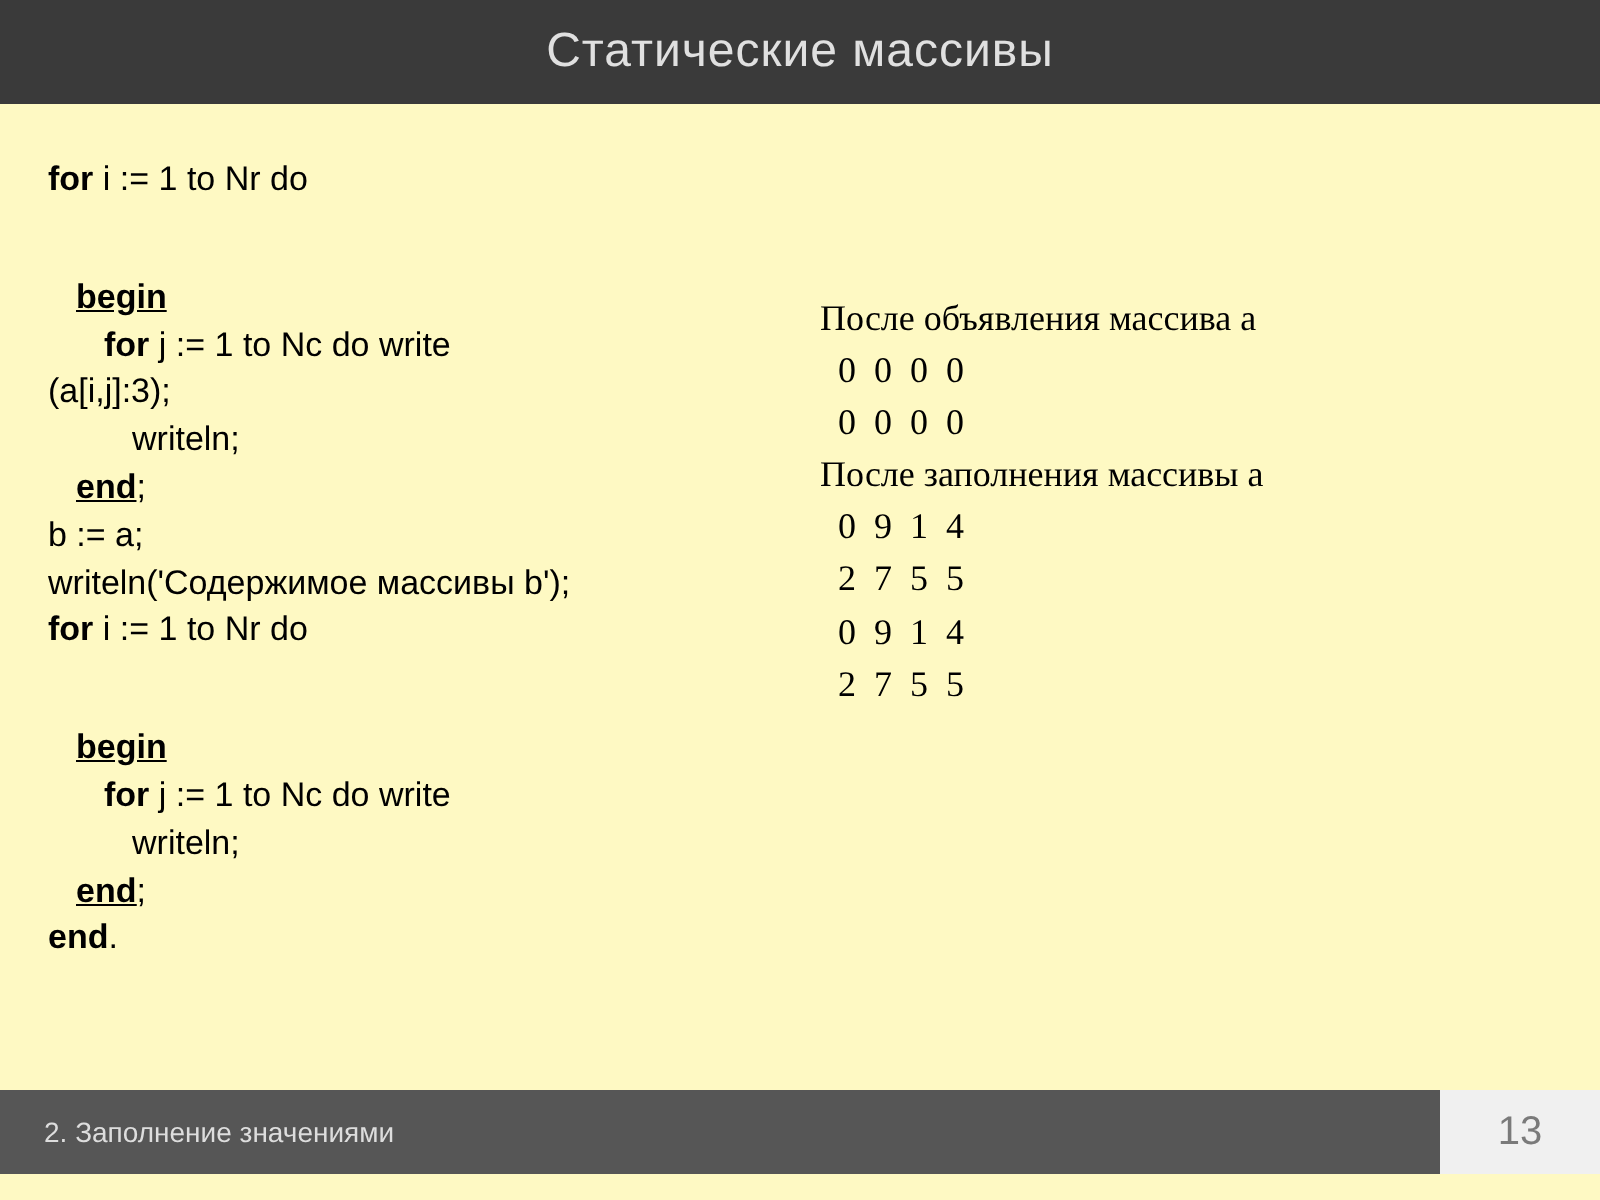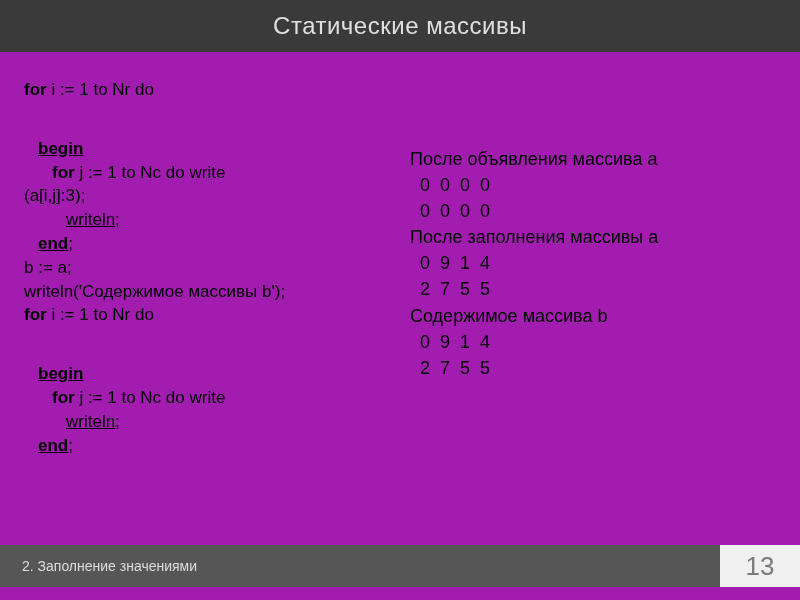--- a/index.html
+++ b/index.html
@@ -1,31 +1,31 @@
 <!DOCTYPE html>
 <html><head>
 <meta charset="utf-8">
 <style>
   * { margin: 0; padding: 0; box-sizing: border-box; }
   html, body { width: 800px; height: 600px; font-family: Arial, Helvetica, sans-serif; background: #fff; overflow: hidden; }
-  .slide { width: 800px; height: 600px; position: relative; background: #a21caf; }
+  .slide { width: 800px; height: 600px; position: relative; background: #fef9c3; }
   .header { width: 100%; height: 52px; background: #3a3a3a; display: flex; align-items: center; justify-content: center; }
   .header-title { color: #e0e0e0; font-size: 24px; font-weight: 400; letter-spacing: 0.5px; }
   .body { display: flex; padding: 26px 24px 0 24px; }
   .col-left { width: 50%; padding-right: 10px; }
   .col-right { width: 50%; padding-left: 10px; margin-top: 68px; }
   .code { font-family: Verdana, Arial, sans-serif; font-size: 17px; line-height: 1.4; color: #000; }
   .code .kw { font-weight: bold; margin-top: 35px; }
   .code .ind1 { padding-left: 14px; text-decoration: underline; }
   .code .ind2 { padding-left: 28px; }
-  .code .ind3 { padding-left: 42px; text-decoration: underline; }
-  .out { font-family: Liberation Sans, sans-serif; font-size: 18px; line-height: 1.45; color: #000; }
+  .code .ind3 { padding-left: 42px; }
+  .out { font-family: Liberation Serif, serif; font-size: 18px; line-height: 1.45; color: #000; }
   .footer { position: absolute; bottom: 13px; left: 0; width: 100%; height: 42px; display: flex; }
   .footer-left { background: #565656; flex: 1; display: flex; align-items: center; padding-left: 22px; color: #ddd; font-size: 14px; }
-  .footer-right { background: #f0f0f0; width: 80px; display: flex; align-items: center; justify-content: center; color: #7a7a7a; font-size: 26px; text-align: center; }
+  .footer-right { background: #f0f0f0; width: 80px; display: flex; align-items: center; justify-content: center; color: #7a7a7a; font-size: 20px; text-align: center; }
 </style>
 </head>
 <body>
 
 <div class="slide">
 
   <div class="header">
     <div class="header-title">Статические массивы</div>
   </div>
 
@@ -39,32 +39,32 @@
         <div>(a[i,j]:3);</div>
         <div class="ind3">writeln;</div>
         <div class="ind1"><span class="kw">end</span><span>;</span></div>
         <div>b := a;</div>
         <div>writeln('Содержимое массивы b');</div>
         <div><span class="kw">for</span><span> i := 1 to Nr do</span></div>
         <div class="ind1 kw">begin</div>
         <div class="ind2"><span class="kw">for</span><span> j := 1 to Nc do write</span></div>
         <div class="ind3">writeln;</div>
         <div class="ind1"><span class="kw">end</span><span>;</span></div>
+        <div><span class="kw">end</span><span>.</span></div>
       </div>
     </div>
 
     <div class="col-right">
       <div class="out">
         <div>После объявления массива a</div>
         <div style="white-space:pre;">  0  0  0  0</div>
         <div style="white-space:pre;">  0  0  0  0</div>
         <div>После заполнения массивы a</div>
         <div style="white-space:pre;">  0  9  1  4</div>
         <div style="white-space:pre;">  2  7  5  5</div>
-        <div>Содержимое массива b</div>
         <div style="white-space:pre;">  0  9  1  4</div>
         <div style="white-space:pre;">  2  7  5  5</div>
       </div>
     </div>
 
   </div>
 
   <div class="footer">
     <div class="footer-left">2. Заполнение значениями</div>
     <div class="footer-right">13</div>

